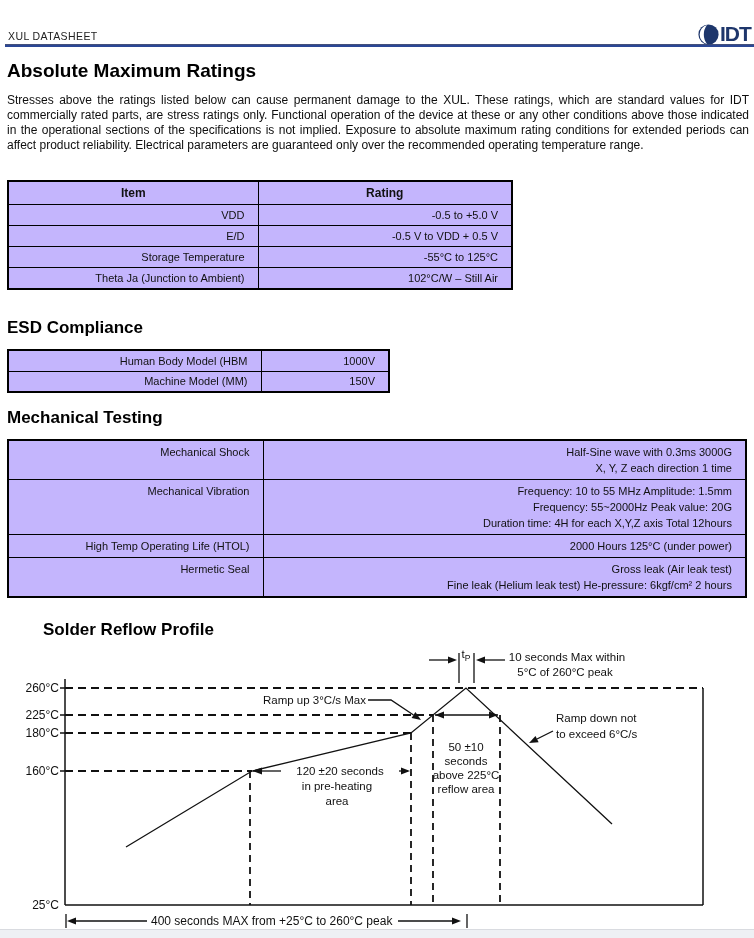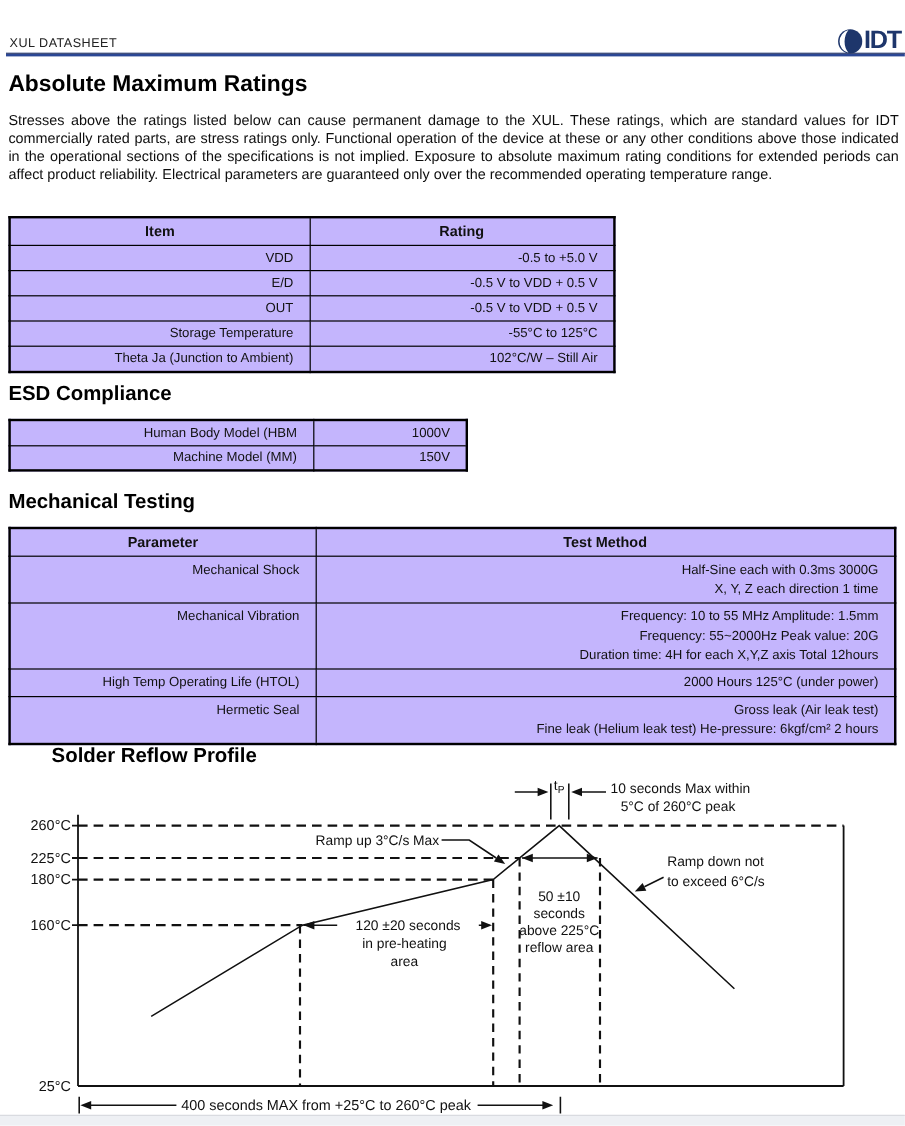--- a/index.html
+++ b/index.html
@@ -98,24 +98,20 @@
     </tr>
     <tr>
       <td>VDD</td>
       <td>-0.5 to +5.0 V</td>
     </tr>
     <tr>
       <td>E/D</td>
       <td>-0.5 V to VDD + 0.5 V</td>
     </tr>
     <tr>
-      <td>OUT</td>
-      <td>-0.5 V to VDD + 0.5 V</td>
-    </tr>
-    <tr>
       <td>Storage Temperature</td>
       <td>-55°C to 125°C</td>
     </tr>
     <tr>
       <td>Theta Ja (Junction to Ambient)</td>
       <td>102°C/W – Still Air</td>
     </tr>
   </tbody>
     </table>
 
@@ -129,28 +125,24 @@
     <tr>
       <td>Machine Model (MM)</td>
       <td>150V</td>
     </tr>
   </tbody>
     </table>
 
   <h1 class="sec t-mech">Mechanical Testing</h1>
   <table class="ds tbl-mech">
     <tbody>
-        <tr>
-      <th>Parameter</th>
-      <th>Test Method</th>
-    </tr>
     <tr>
       <td>Mechanical Shock</td>
       <td>
-        <div>Half-Sine each with 0.3ms 3000G</div>
+        <div>Half-Sine wave with 0.3ms 3000G</div>
         <div>X, Y, Z each direction 1 time</div>
       </td>
     </tr>
     <tr>
       <td>Mechanical Vibration</td>
       <td>
         <div>Frequency: 10 to 55 MHz Amplitude: 1.5mm</div>
         <div>Frequency: 55~2000Hz Peak value: 20G</div>
         <div>Duration time: 4H for each X,Y,Z axis Total 12hours</div>
       </td>

